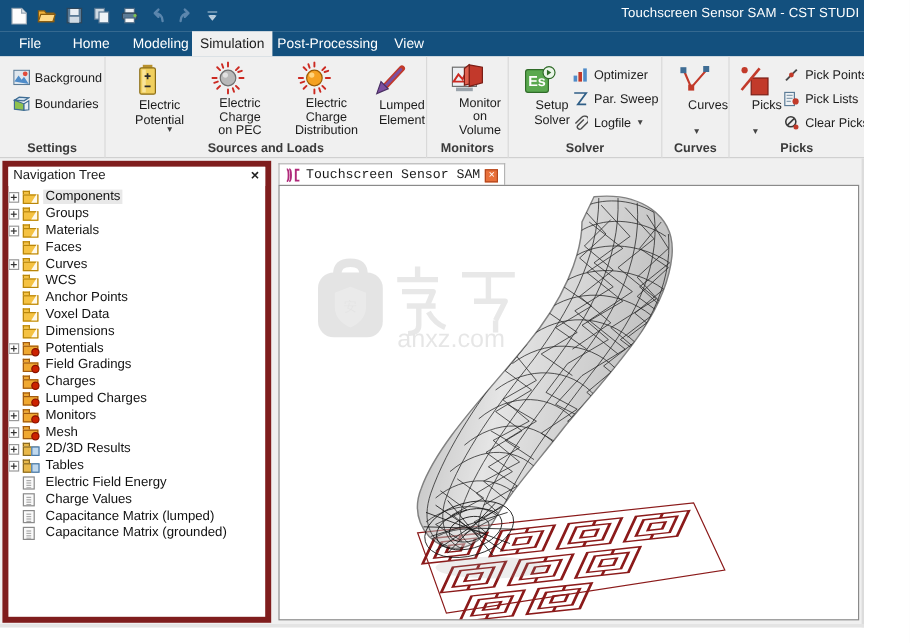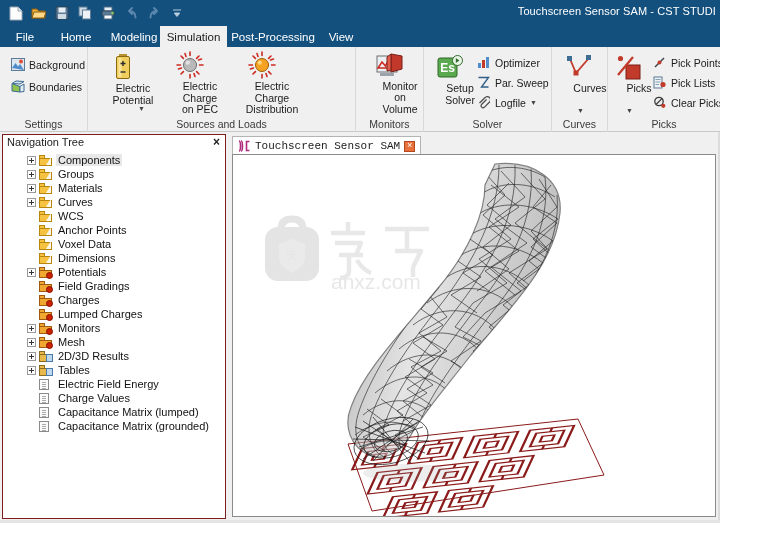--- a/index.html
+++ b/index.html
@@ -48,21 +48,21 @@
     position: absolute; left: 0; top: 47px; width: 720px; height: 85px;
     background: #f0f0f0;
     border-bottom: 1px solid #c9c9c9;
   }
   .rgroup {
     position: absolute; top: 0; height: 85px;
     border-right: 1px solid #d9d9d9;
   }
   .rgroup-label {
     position: absolute; bottom: 2px; left: 0; width: 100%;
-    text-align: center; font-size: 10.5px; color: #3a3a3a;
+    text-align: center; font-size: 10.5px; color: #3a3a3a; font-weight: bold;
   }
   .rg-items { position: absolute; left: 0; top: 2px; width: 100%; height: 66px; }
 
   .big-btn {
     position: absolute; top: 2px; width: 60px; height: 64px;
     display: flex; flex-direction: column; align-items: center;
     font-size: 10.5px; color: #1b1b1b; text-align: center; line-height: 11.5px;
   }
   .big-btn .bi { height: 30px; display: flex; align-items: flex-end; justify-content: center; margin-bottom: 2px; }
   .big-btn .lbl { white-space: pre-line; margin-left: 20px; }
@@ -77,38 +77,38 @@
 
   
   #main {
     position: absolute; left: 0; top: 132px; width: 720px; height: 391px;
     background: #f0f0f0;
   }
 
   
   #navpanel {
     position: absolute; left: 2px; top: 2px; width: 224px; height: 385px;
-    background: #ffffff; border: 1px solid #7f1d1d;
+    background: #ffffff; border: 5px solid #7f1d1d;
   }
   #navhead {
     position: absolute; left: 0; top: 0; width: 100%; height: 16px;
     background: #ffffff;
   }
   #navhead .t { position: absolute; left: 4px; top: 1px; font-size: 11px; color: #1b1b1b; }
   #nav-close {
     position: absolute; right: 5px; top: 1px; font-size: 12px; font-weight: bold;
     color: #222; line-height: 13px; cursor: default;
   }
   #navtree {
     position: absolute; left: 0; top: 17px; width: 100%; height: 366px;
     overflow: hidden; padding-top: 1px;
   }
   .trow {
     position: relative; height: 14px; display: flex; align-items: center;
-    font-size: 11px; color: #111; padding-left: 24px; white-space: nowrap;
+    font-size: 11px; color: #111; padding-left: 0; white-space: nowrap;
   }
   .trow.sel .tlabel { background: #e8e8e8; }
   .tplus {
     width: 9px; height: 9px; border: 1px solid #9a9a9a; background: #fff;
     position: relative; flex: none; margin-right: 3px;
   }
   .tplus::before { content: ""; position: absolute; left: 1px; top: 3px; width: 5px; height: 1px; background: #333; }
   .tplus::after  { content: ""; position: absolute; left: 3px; top: 1px; width: 1px; height: 5px; background: #333; }
   .tdash { width: 9px; flex: none; margin-right: 3px; }
   .ticon { width: 14px; height: 12px; flex: none; margin-right: 3px; display: flex; align-items: center; }
@@ -299,20 +299,31 @@
                 <path d="M9 2.5l1 3M18 22.5l1 3M2.5 18l3-1M22.5 9l3-1"></path>
               </g>
               <circle cx="14" cy="14" r="6.5" fill="#f5a122" stroke="#9b5c06"></circle>
               <circle cx="11.8" cy="11.6" r="2.2" fill="#ffd98a" opacity=".9"></circle>
             </svg>
           </span>
           <span class="lbl">Electric Charge
 Distribution</span>
         </div>
 
+        <div class="big-btn" style="left:210px;width:54px">
+          <span class="bi">
+            <svg width="28" height="28" viewBox="0 0 28 28">
+              <path d="M24 4L10 19" stroke="#c23a2a" stroke-width="5" stroke-linecap="round"></path>
+              <path d="M23 5L9 20" stroke="#7c4fa0" stroke-width="2.4" stroke-linecap="round"></path>
+              <path d="M3 25l3.5-10 6 6z" fill="#7c4fa0" stroke="#4a2f63"></path>
+            </svg>
+          </span>
+          <span class="lbl">Lumped
+Element</span>
+        </div>
       </div>
       <div class="rgroup-label">Sources and Loads</div>
     </div>
 
     <div class="rgroup" style="left:356px;width:68px">
       <div class="rg-items">
         <div class="big-btn" style="left:2px;width:64px">
           <span class="bi">
             <svg width="28" height="26" viewBox="0 0 28 26">
               <rect x="1" y="3" width="20" height="16" fill="#eceff2" stroke="#6d6d6d"></rect>
@@ -476,20 +487,31 @@
           <div class="trow">
             <span class="tplus"></span>
             <span class="ticon">
               <span class="fold">
                 <span class="tab-t"></span>
                 <span class="body"></span>
                 <span class="gl"></span>
               </span>
             </span>
             <span class="tlabel">Materials</span>
+          </div>
+          <div class="trow">
+            <span class="tdash"></span>
+            <span class="ticon">
+              <span class="fold">
+                <span class="tab-t"></span>
+                <span class="body"></span>
+                <span class="gl"></span>
+              </span>
+            </span>
+            <span class="tlabel">Faces</span>
           </div>
           <div class="trow">
             <span class="tplus"></span>
             <span class="ticon">
               <span class="fold">
                 <span class="tab-t"></span>
                 <span class="body"></span>
                 <span class="gl"></span>
               </span>
             </span>

